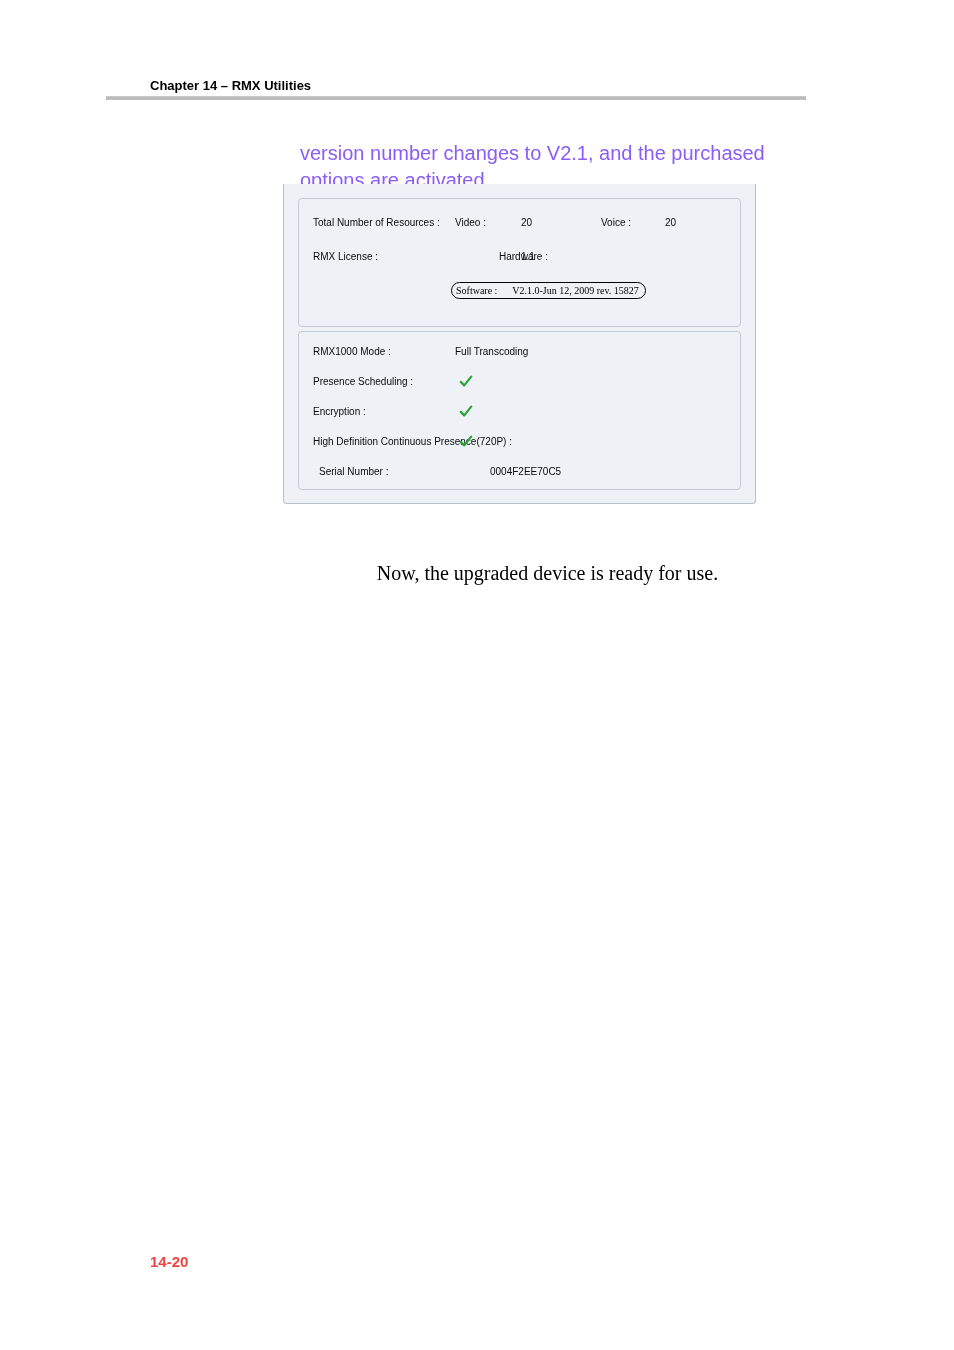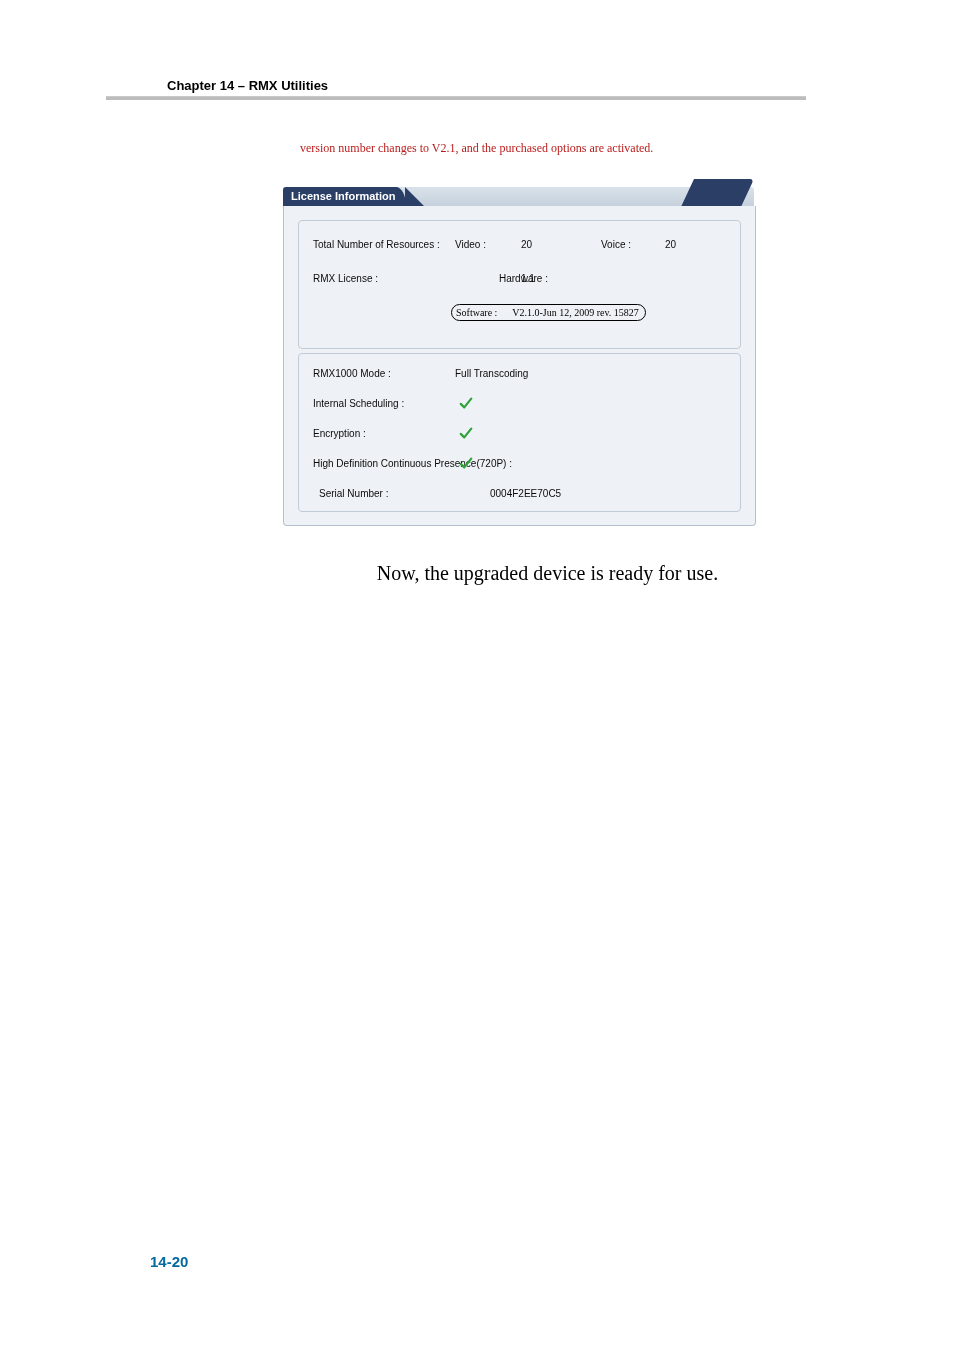--- a/index.html
+++ b/index.html
@@ -18,60 +18,59 @@
     height: 1350px;
   }
   .chapter-header {
     position: absolute;
     left: 150px;
     top: 78px;
     font-family: Arial, Helvetica, sans-serif;
     font-weight: bold;
     font-size: 13px;
     color: #000;
-    margin-left: 17px;
   }
   .hr-line {
     position: absolute;
     left: 106px;
     top: 96px;
     width: 700px;
     height: 3px;
     background: #bcbcbc;
     border-top: 1px solid #c9c9c9;
   }
   .body-text-1 {
     position: absolute;
     left: 300px;
     top: 140px;
     width: 495px;
-    font-family: Liberation Serif, serif;
-    font-size: 12px;
+    font-family: Liberation Sans, sans-serif;
+    font-size: 20px;
     line-height: 1.35;
-    color: #b91c1c;
+    color: #8b5cf6;
   }
   .body-text-2 {
     position: absolute;
     left: 300px;
     top: 560px;
     width: 495px;
     font-family: "Palatino Linotype", "Book Antiqua", Palatino, serif;
     font-size: 20px;
     line-height: 1.35;
     color: #000;
     text-align: center;
   }
   .page-num {
     position: absolute;
     left: 150px;
     bottom: 80px;
     font-family: Arial, Helvetica, sans-serif;
     font-weight: bold;
     font-size: 15px;
-    color: #0369a1;
+    color: #ef4444;
   }
 
   
   .license-panel-wrap {
     position: absolute;
     left: 283px;
     top: 184px;
     width: 471px;
     height: 341px;
   }
@@ -206,28 +205,20 @@
 <body>
 
 <div class="page">
 
   <div class="chapter-header">Chapter 14 – RMX Utilities</div>
   <div class="hr-line"></div>
 
   <div class="body-text-1">version number changes to V2.1, and the purchased options are activated.</div>
 
   <div class="license-panel-wrap">
-    <div class="tab-row">
-      <div class="tab-row-bg"></div>
-      <div class="tab-right-slant"></div>
-      <div class="tab">
-        <span>License Information</span>
-        <span class="tab-slant"></span>
-      </div>
-    </div>
 
     <div class="panel-body">
       <div class="inner-block block-top">
         <span class="kv t-resources-label">Total Number of Resources :</span>
         <span class="kv t-video-label">Video :</span>
         <span class="kv val t-video-val">20</span>
         <span class="kv t-voice-label">Voice :</span>
         <span class="kv val t-voice-val">20</span>
 
         <span class="kv t-rmxver-label">RMX License :</span>
@@ -238,21 +229,21 @@
           <span>Software :</span>
           &nbsp;&nbsp;&nbsp;&nbsp;
           <span>V2.1.0-Jun 12, 2009 rev. 15827</span>
         </span>
       </div>
 
       <div class="inner-block block-bot">
         <span class="kv b-mode-label">RMX1000 Mode :</span>
         <span class="kv val b-mode-val">Full Transcoding</span>
 
-        <span class="kv b-sched-label">Internal Scheduling :</span>
+        <span class="kv b-sched-label">Presence Scheduling :</span>
         <span class="check-icon b-sched-check">
           <svg viewBox="0 0 16 16" width="14" height="14">
               <path d="M2 9 L6 13 L14 3" fill="none" stroke="#2fa23a" stroke-width="2.5" stroke-linecap="round" stroke-linejoin="round"></path>
             </svg>
         </span>
 
         <span class="kv b-enc-label">Encryption :</span>
         <span class="check-icon b-enc-check">
           <svg viewBox="0 0 16 16" width="14" height="14">
               <path d="M2 9 L6 13 L14 3" fill="none" stroke="#2fa23a" stroke-width="2.5" stroke-linecap="round" stroke-linejoin="round"></path>

